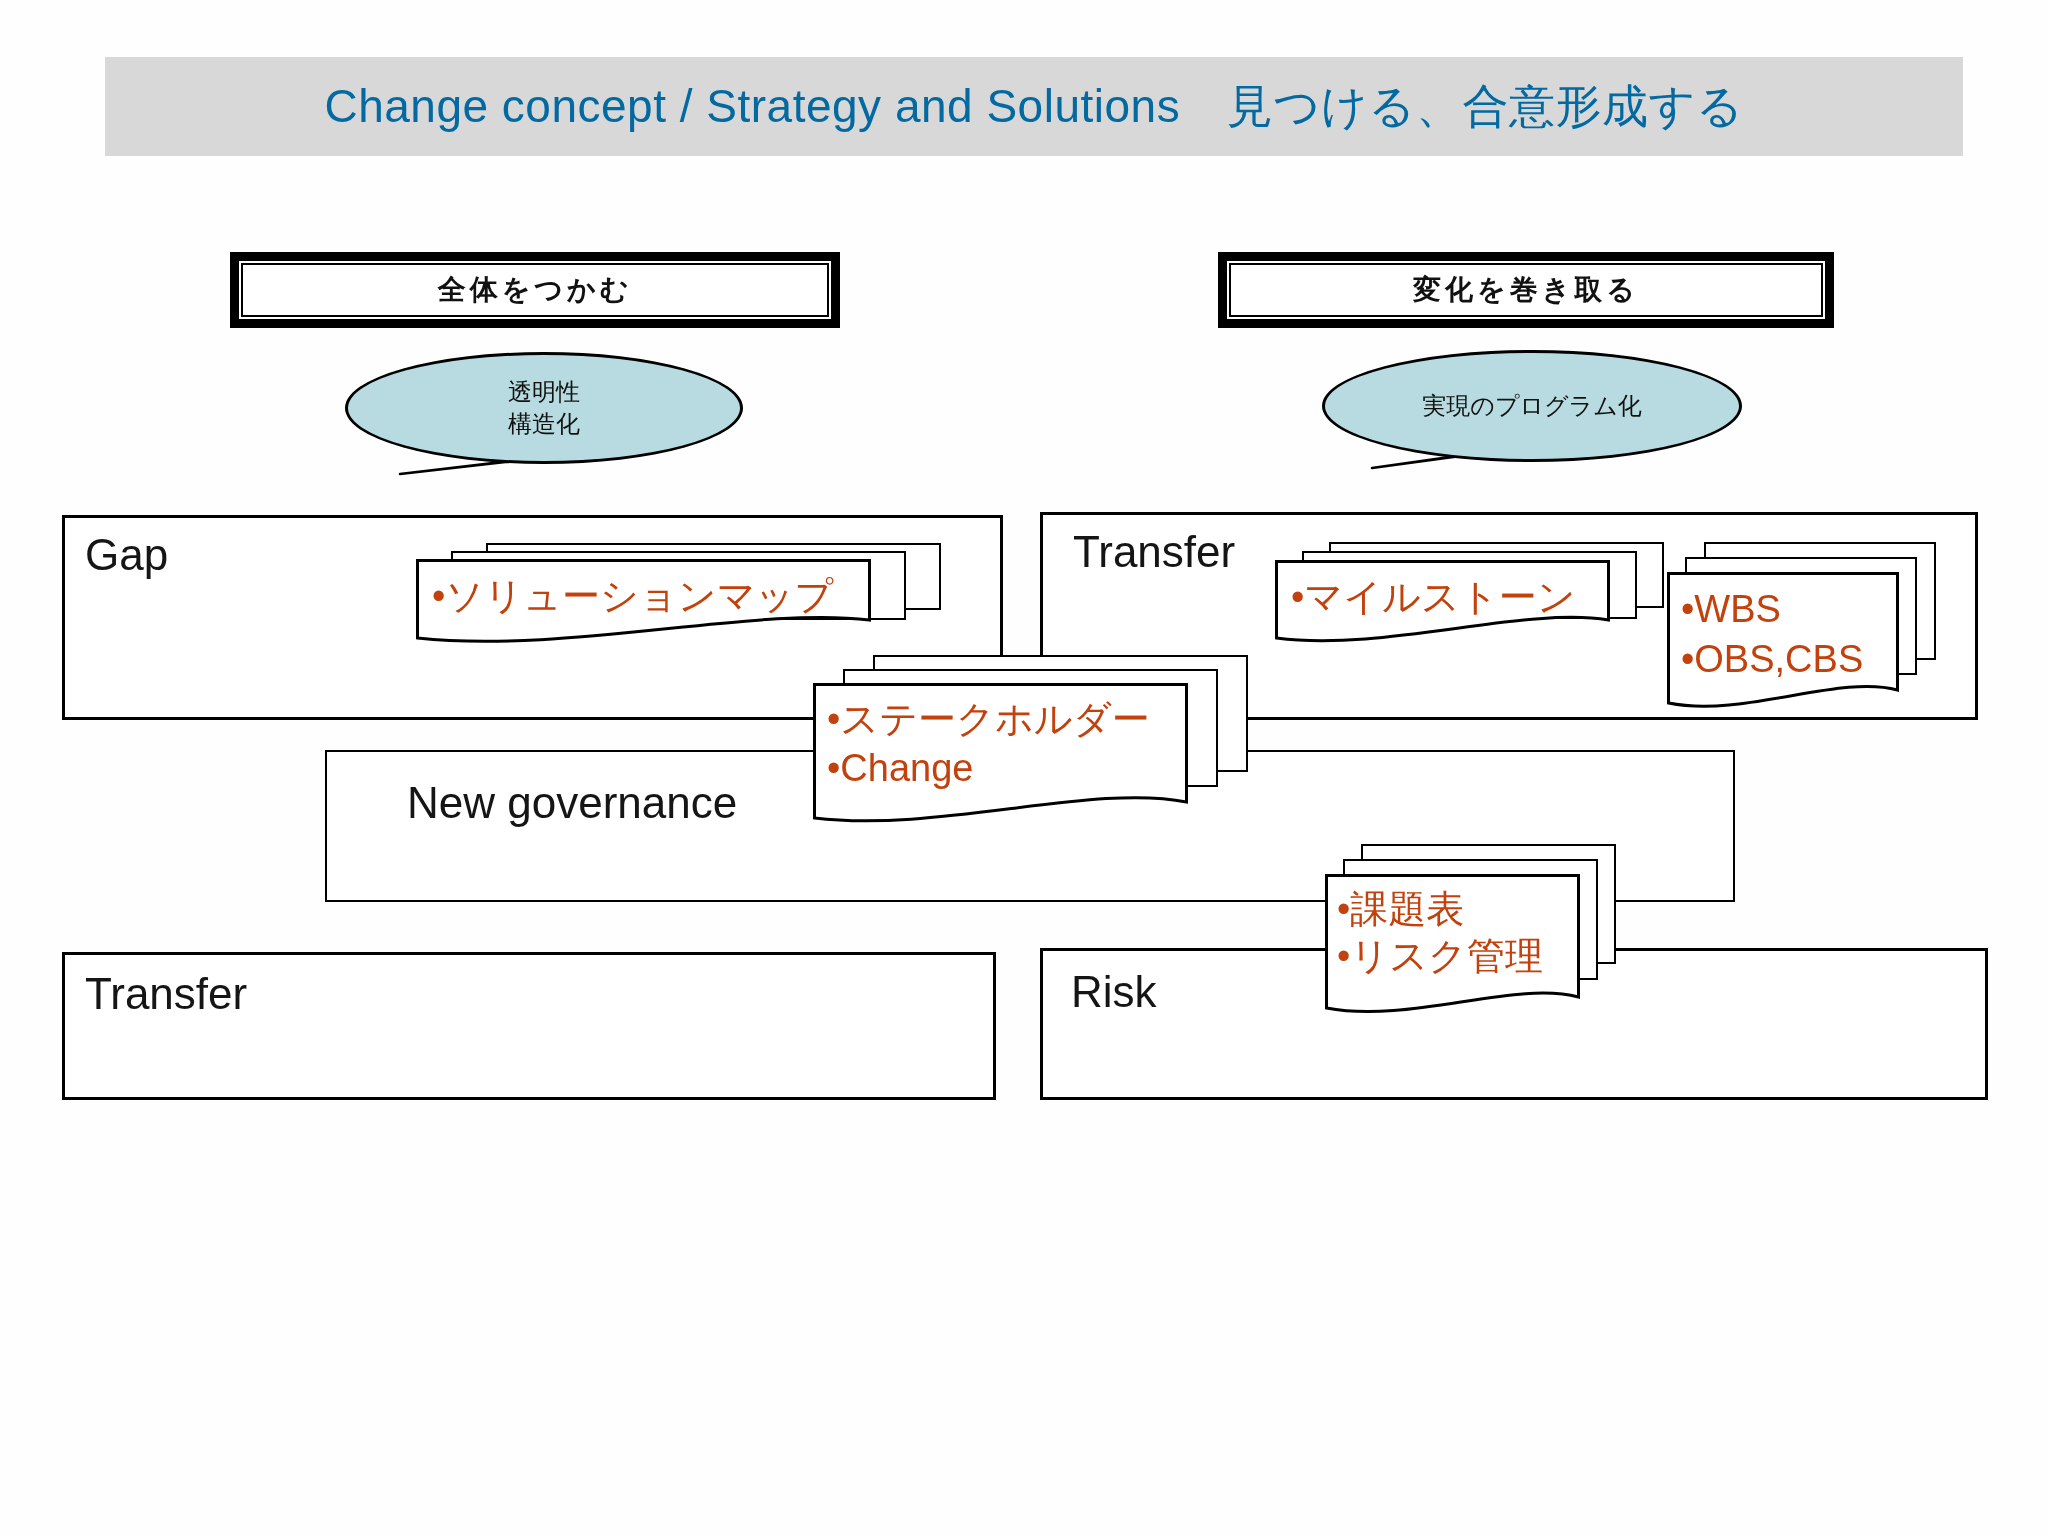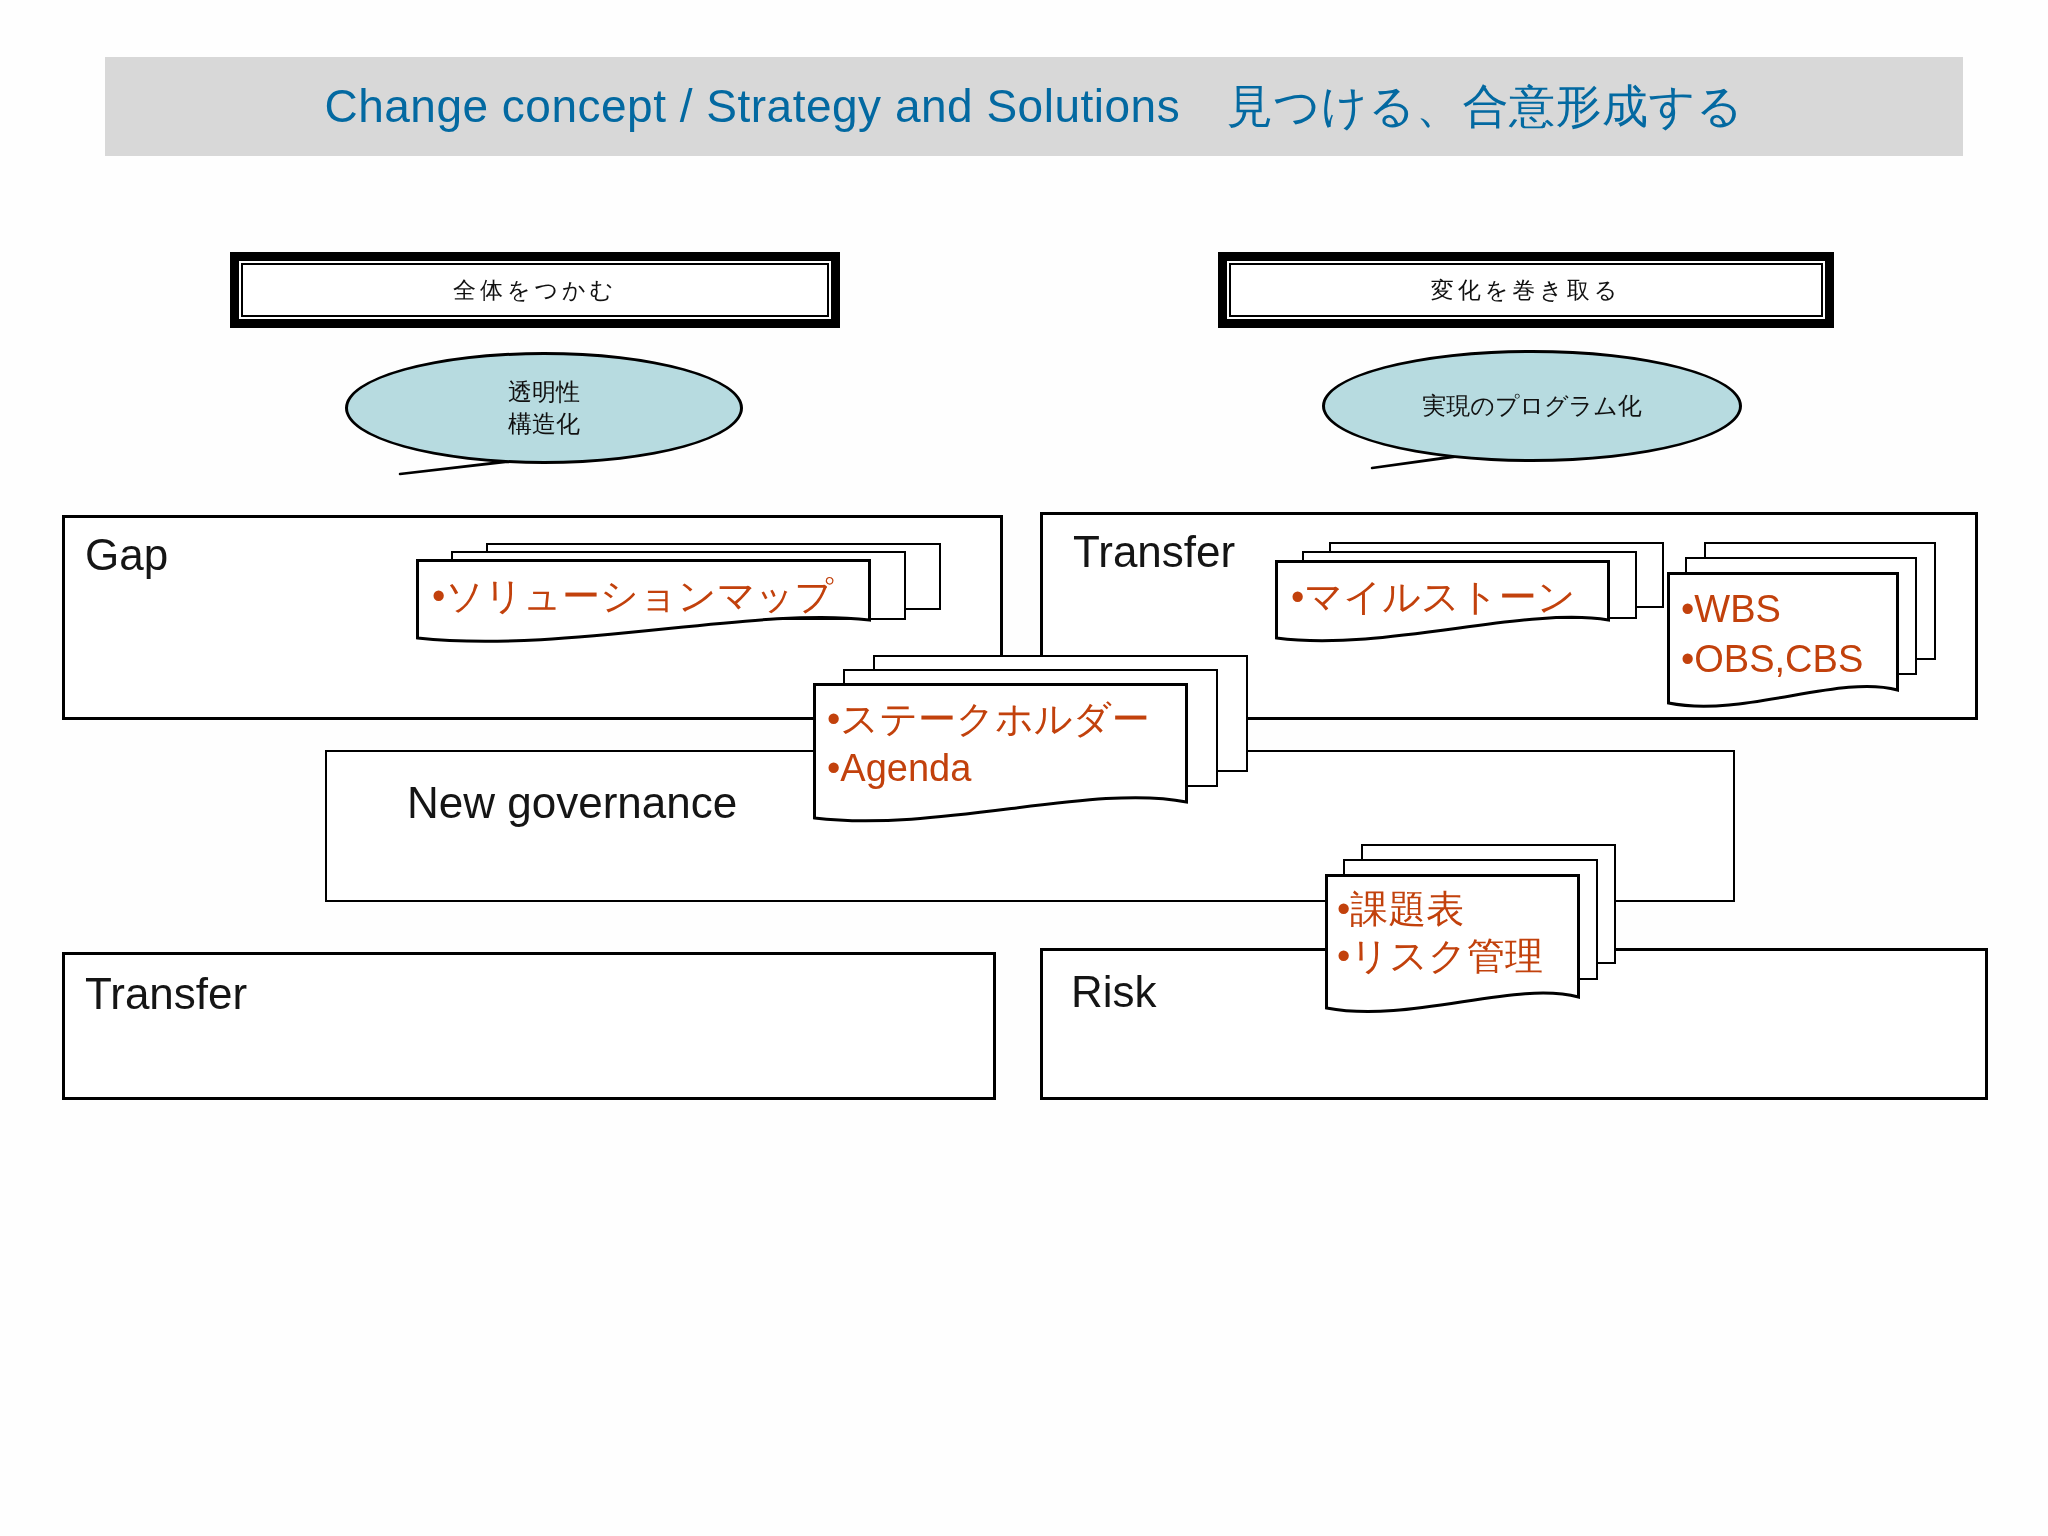--- a/index.html
+++ b/index.html
@@ -35,22 +35,22 @@
     height: 76px;
     border: 9px solid #000;
     background: #fff;
   }
   .phase-box .phase-inner {
     position: absolute; inset: 2px;
     border: 2px solid #000;
     display: flex; align-items: center; justify-content: center;
   }
   .phase-box .phase-label {
-    font-size: 23px;
-    font-weight: 400;
+    font-size: 28px;
+    font-weight: 700;
     letter-spacing: 4px;
     white-space: nowrap;
   }
   #phase-left  { left: 230px;  top: 252px; width: 610px; }
   #phase-right { left: 1218px; top: 252px; width: 616px; }
 
   
   .bubble {
     position: absolute;
     border: 3px solid #000;
@@ -240,21 +240,21 @@
   </div>
 
   <div class="doc-stack" id="doc-stakeholder">
     <div class="doc-back back2"></div>
     <div class="doc-back back1"></div>
     <svg class="doc-front" width="375" height="152" viewBox="0 0 375 152">
       <path d="M1.5,1.5 H373.5 V119 C280,100 125,150 1.5,135 Z" fill="#fff" stroke="#000" stroke-width="3"></path>
     </svg>
     <div class="doc-text">
       <span class="dline">•ステークホルダー</span>
-      <span class="dline">•Agenda</span>
+      <span class="dline">•Change</span>
     </div>
   </div>
 
   <div class="doc-stack" id="doc-issues">
     <div class="doc-back back2"></div>
     <div class="doc-back back1"></div>
     <svg class="doc-front" width="255" height="150" viewBox="0 0 255 150">
       <path d="M1.5,1.5 H253.5 V123 C190,106 85,150 1.5,134 Z" fill="#fff" stroke="#000" stroke-width="3"></path>
     </svg>
     <div class="doc-text">

